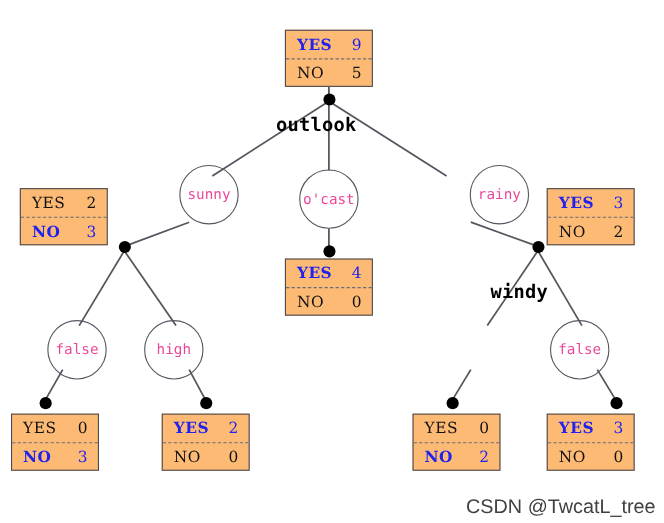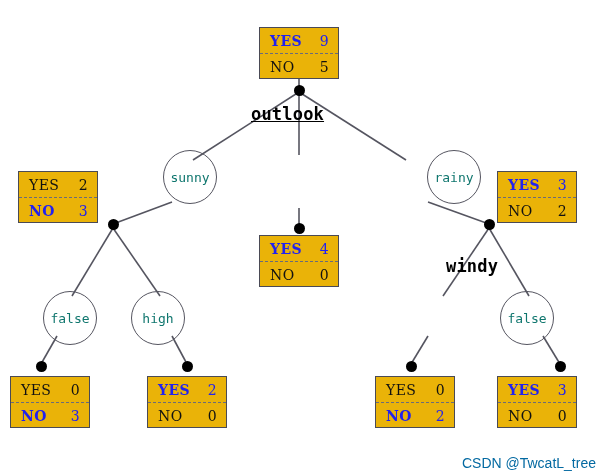--- a/index.html
+++ b/index.html
@@ -22,21 +22,21 @@
     width: 604px;
     height: 475px;
     pointer-events: none;
   }
 
   
   .node-box {
     position: absolute;
     box-sizing: border-box;
     border: 1px solid #4a4a55;
-    background: #eab308;
+    background: #fdba74;
     width: 80px;
     height: 52px;
   }
   .node-row {
     position: relative;
     height: 26px;
     box-sizing: border-box;
     display: flex;
     align-items: center;
     justify-content: space-between;
@@ -71,21 +71,21 @@
     width: 54px;
     height: 54px;
     border-radius: 50%;
     border: 1px solid #555560;
     background: transparent;
     display: flex;
     align-items: center;
     justify-content: center;
     font-family: "DejaVu Sans Mono", monospace;
     font-size: 13px;
-    color: #0f766e;
+    color: #ec4899;
     box-sizing: border-box;
   }
   .branch span {
     background: #ffffff;
     padding: 1px 1px;
     line-height: 1;
   }
 
   
   .dot {
@@ -95,22 +95,22 @@
     border-radius: 50%;
     background: #000000;
   }
 
   
   .watermark {
     position: absolute;
     right: 8px;
     bottom: 4px;
     font-family: "Liberation Sans", sans-serif;
-    font-size: 14px;
-    color: #0369a1;
+    font-size: 18px;
+    color: #404040;
     white-space: nowrap;
   }
 </style>
 </head>
 <body>
 
 <div id="canvas">
 
   <svg class="edges" viewBox="0 0 604 475">
 
@@ -143,25 +143,28 @@
     <div class="node-row top hl">
       <span class="lab">YES</span>
       <span class="cnt">9</span>
     </div>
     <div class="node-row">
       <span class="lab">NO</span>
       <span class="cnt">5</span>
     </div>
   </div>
   <div class="dot" style="left:294px; top:85px;"></div>
-  <div class="attr-label" style="left:251px; top:104px;text-decoration:underline;">outlook</div>
+  <div class="attr-label" style="left:251px; top:104px;">outlook</div>
 
   <div class="branch" style="left:163px; top:150px;">
     <span>sunny</span>
   </div>
+  <div class="branch" style="left:272px; top:154px;">
+    <span>o'cast</span>
+  </div>
   <div class="branch" style="left:379px; top:150px;margin-left:48px;">
     <span>rainy</span>
   </div>
 
   <div class="node-box" style="left:18px; top:171px;">
     <div class="node-row top">
       <span class="lab">YES</span>
       <span class="cnt">2</span>
     </div>
     <div class="node-row hl">

